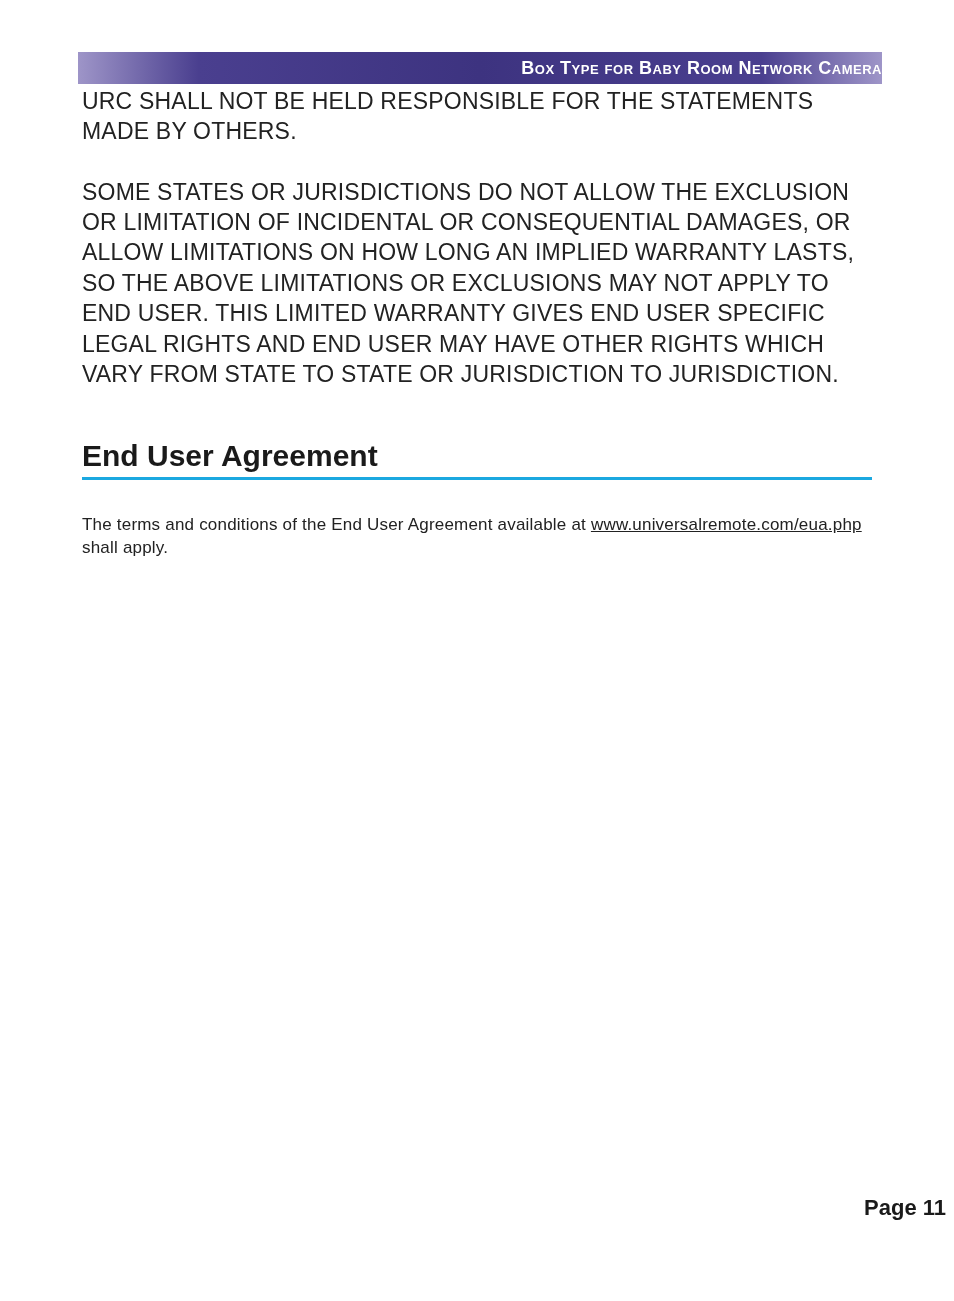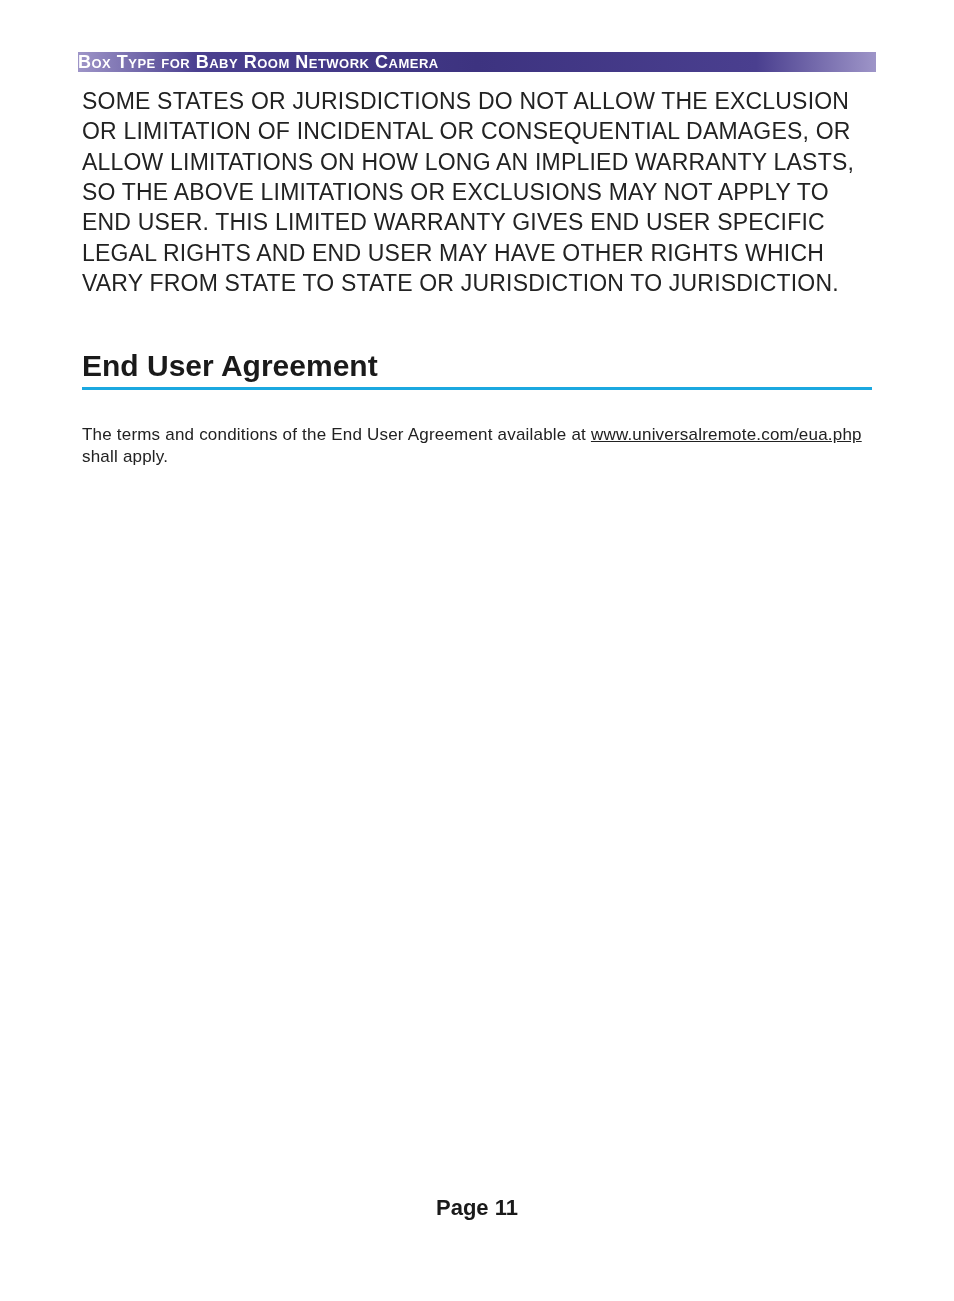--- a/index.html
+++ b/index.html
@@ -11,26 +11,26 @@
       width: 954px;
       height: 1301px;
       background: #ffffff;
       font-family: "Optima", "Segoe UI", "Helvetica Neue", Arial, sans-serif;
       position: relative;
     }
     .header-bar {
       position: absolute;
       top: 52px;
       left: 78px;
-      right: 78px;
-      height: 20px;
+      right: 72px;
+      height: 32px;
       background: linear-gradient(to right, #9e95c8 0%, #4a3f8f 15%, #3d3380 50%, #4a3f8f 85%, #9e95c8 100%);
       display: flex;
       align-items: center;
-      justify-content: flex-start;
+      justify-content: flex-end;
     }
     .header-text {
       color: #ffffff;
       font-size: 18px;
       font-weight: bold;
       font-variant: small-caps;
       letter-spacing: 0.5px;
     }
     .content {
       position: absolute;
@@ -64,35 +64,36 @@
       letter-spacing: 0.2px;
     }
     .eua-link {
       text-decoration: underline;
       color: #222222;
     }
     .page-footer {
       position: absolute;
       bottom: 80px;
       left: 0;
-      right: 0;
-      text-align: center;
+      right: 8px;
+      text-align: right;
       font-size: 22px;
       font-weight: bold;
       color: #1a1a1a;
     }
   </style>
 </head>
 <body>
 
 <div class="header-bar">
   <span class="header-text">Box Type for Baby Room Network Camera</span>
 </div>
 
 <div class="content">
+  <p class="body-para">URC SHALL NOT BE HELD RESPONSIBLE FOR THE STATEMENTS MADE BY OTHERS.</p>
   <p class="body-para">SOME STATES OR JURISDICTIONS DO NOT ALLOW THE EXCLUSION OR LIMITATION OF INCIDENTAL OR CONSEQUENTIAL DAMAGES, OR ALLOW LIMITATIONS ON HOW LONG AN IMPLIED WARRANTY LASTS, SO THE ABOVE LIMITATIONS OR EXCLUSIONS MAY NOT APPLY TO END USER. THIS LIMITED WARRANTY GIVES END USER SPECIFIC LEGAL RIGHTS AND END USER MAY HAVE OTHER RIGHTS WHICH VARY FROM STATE TO STATE OR JURISDICTION TO JURISDICTION.</p>
 
   <h2 class="section-heading">End User Agreement</h2>
   <div class="heading-underline"></div>
 
   <p class="eua-para">
     <span>The terms and conditions of the End User Agreement available at </span><span class="eua-link">www.universalremote.com/eua.php</span><span>  shall apply.</span>
   </p>
 </div>
 

